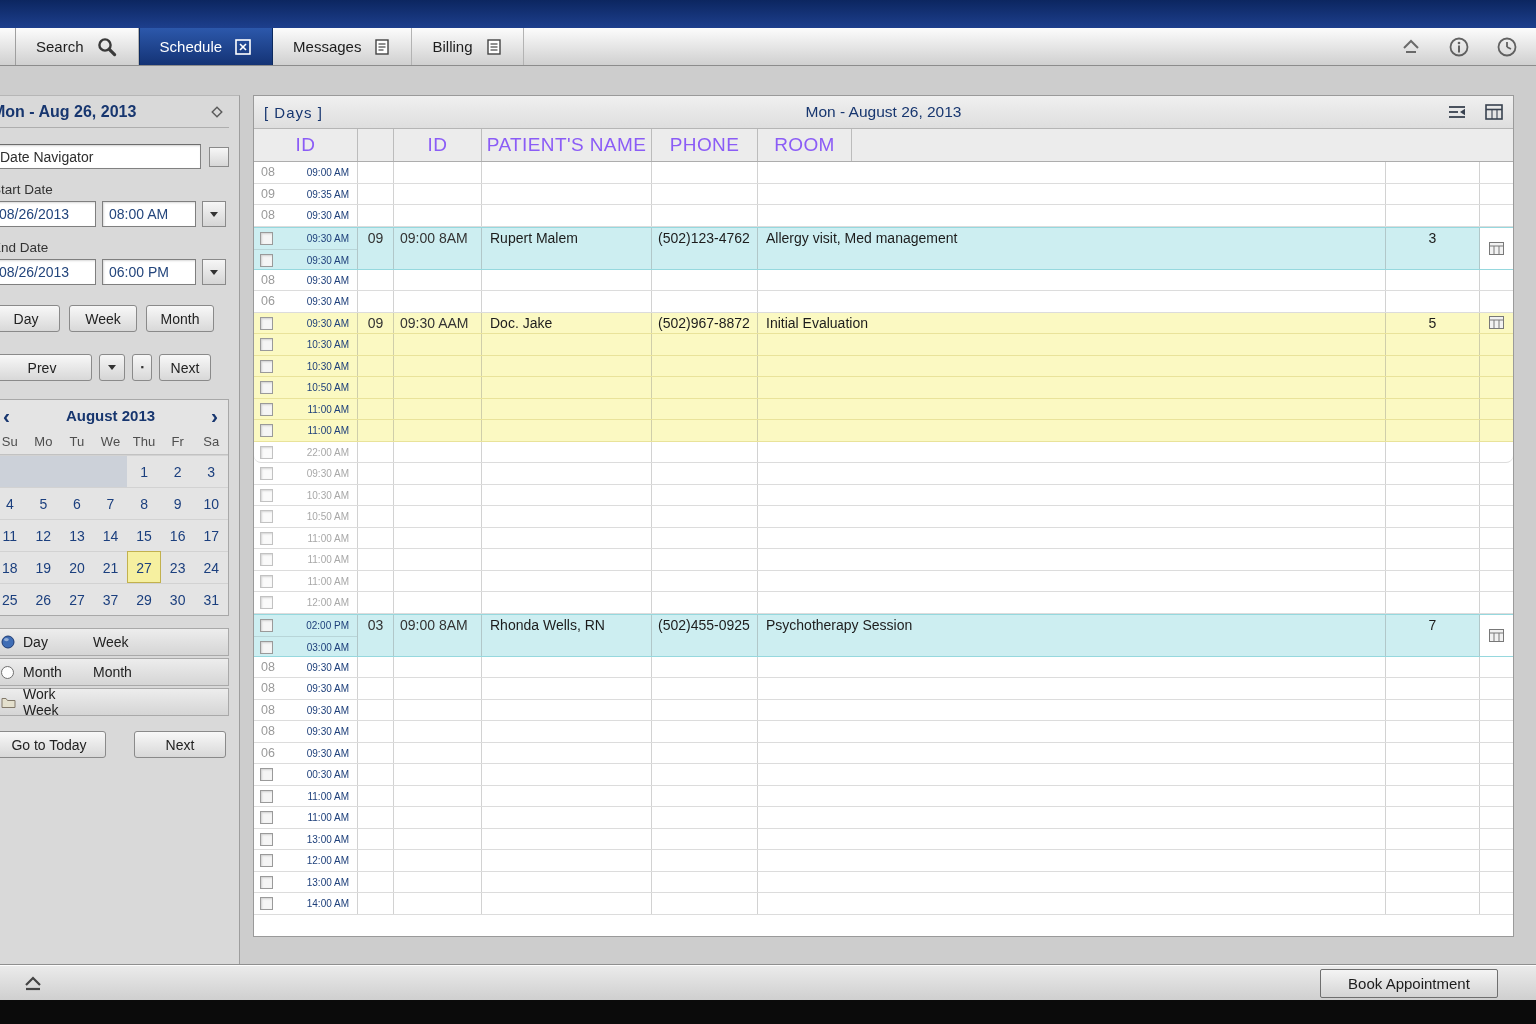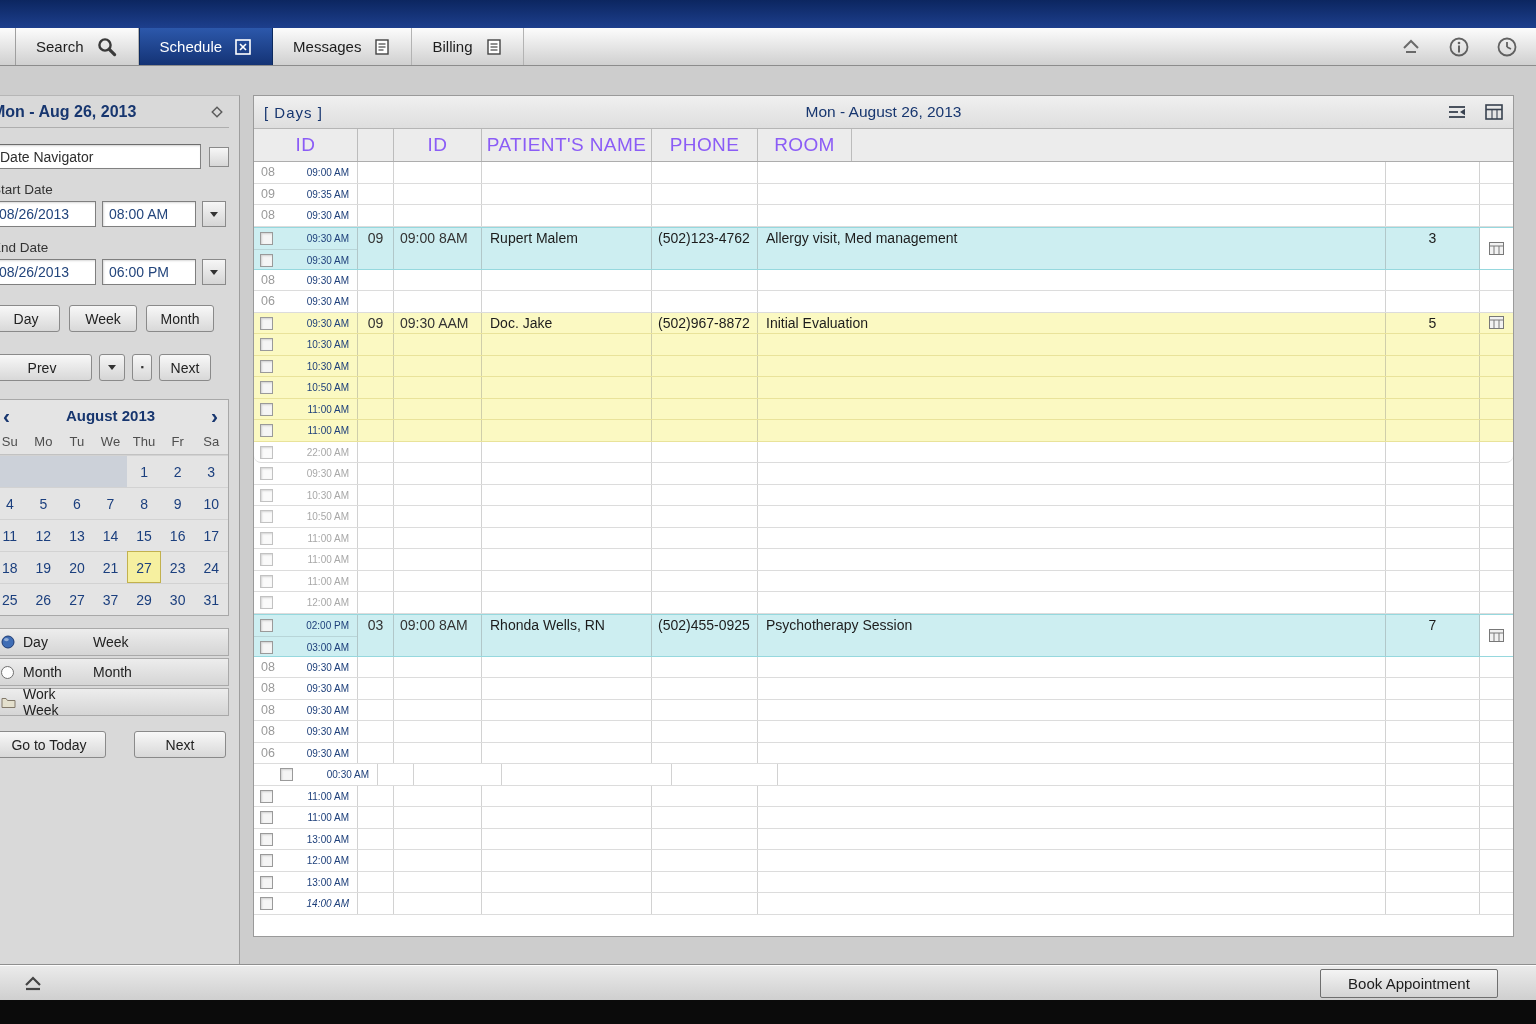--- a/index.html
+++ b/index.html
@@ -781,21 +781,21 @@
           </div>
         </div>
         <div class="cell c-id1"></div>
         <div class="cell c-id2"></div>
         <div class="cell c-name"></div>
         <div class="cell c-phone"></div>
         <div class="cell c-reason"></div>
         <div class="cell c-room"></div>
         <div class="cell c-icon"></div>
       </div>
-      <div class="srow plain" style="height: 21.5px; padding-left: 20px;">
+      <div class="srow plain" style="height: 21.5px;">
         <div class="cell c-time">
           <div class="tslot">
             <span class="cb"></span>
             <span class="ttext">00:30 AM</span>
           </div>
         </div>
         <div class="cell c-id1"></div>
         <div class="cell c-id2"></div>
         <div class="cell c-name"></div>
         <div class="cell c-phone"></div>
@@ -871,21 +871,21 @@
           </div>
         </div>
         <div class="cell c-id1"></div>
         <div class="cell c-id2"></div>
         <div class="cell c-name"></div>
         <div class="cell c-phone"></div>
         <div class="cell c-reason"></div>
         <div class="cell c-room"></div>
         <div class="cell c-icon"></div>
       </div>
-      <div class="srow plain" style="height: 21.5px; font-style: italic;">
+      <div class="srow plain" style="height: 21.5px;">
         <div class="cell c-time">
           <div class="tslot">
             <span class="cb"></span>
             <span class="ttext">14:00 AM</span>
           </div>
         </div>
         <div class="cell c-id1"></div>
         <div class="cell c-id2"></div>
         <div class="cell c-name"></div>
         <div class="cell c-phone"></div>

